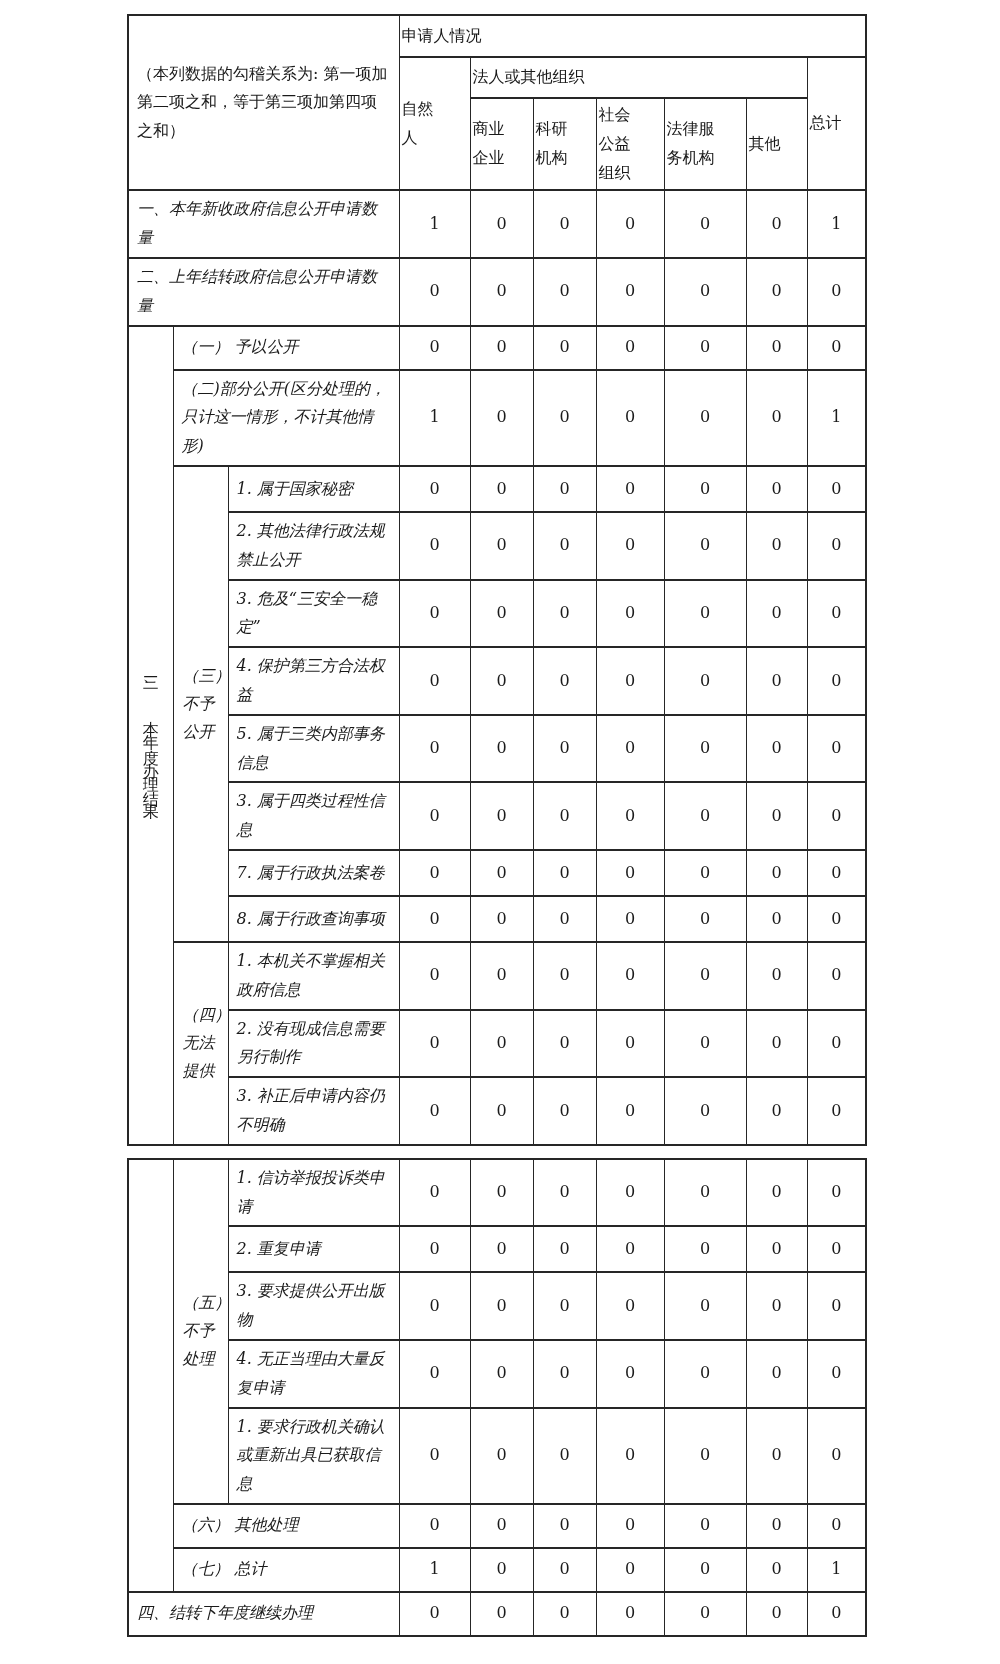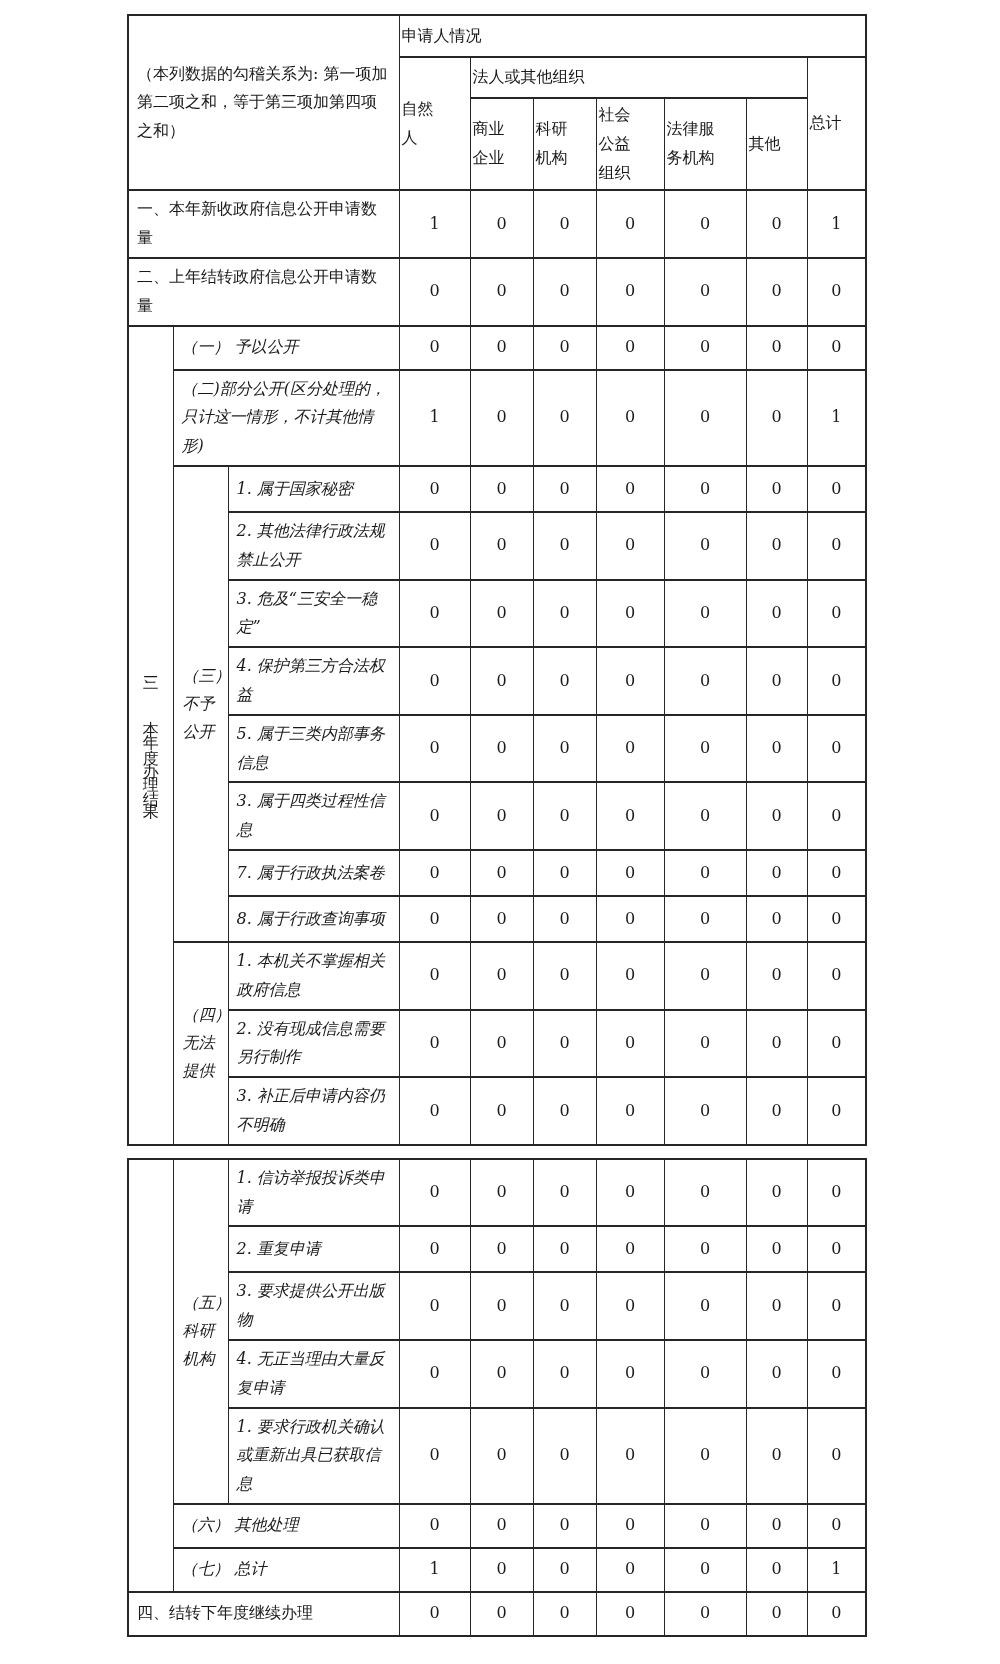--- a/index.html
+++ b/index.html
@@ -19,21 +19,21 @@
     font-size:16px;line-height:1.8;vertical-align:middle;
     padding:4px 6px;overflow:hidden;
   }
   
   tr.rh41{height:41px}tr.rh42{height:42px}tr.rh44{height:44px}
   tr.rh46{height:46px}tr.rh64{height:64px}tr.rh66{height:66px}
   tr.rh85{height:85px}tr.rh88{height:88px}
   
   td.c{text-align:left;padding:2px;}
   td.note{padding:4px 8px;}
-  td.lbl{text-align:left;padding:4px 8px;}
+  td.lbl{text-align:left;padding:4px 8px;font-style:italic;}
   td.v{text-align:center;padding:0;}
   td.grp{padding:16px 0;}
   td.vcell{text-align:center;padding:0;}
   .kai{font-style:italic;margin-top:16px;}          
   .w2{display:inline-block;width:34px;vertical-align:middle;}
   .w3{display:inline-block;width:50px;vertical-align:middle;}
   .gw{width:36px;margin:0 auto;text-align:left;line-height:1.75;}
   .vert{
     writing-mode:vertical-rl;text-orientation:upright;
     display:inline-block;letter-spacing:14px;line-height:1.0;
@@ -248,21 +248,21 @@
       <col style="width:68px">
         <col style="width:82px">
         <col style="width:61px">
       <col style="width:59px">
     </colgroup>
 
     <tbody>
         <tr class="rh64">
       <td class="vcell" rowspan="7"></td>
       <td class="grp kai" rowspan="5">
-            <div class="gw">（五）科研机构</div>
+            <div class="gw">（五）不予处理</div>
           </td>
       <td class="lbl kai">1. 信访举报投诉类申请</td>
     <td class="v">0</td>
           <td class="v">0</td>
           <td class="v">0</td>
           <td class="v">0</td>
           <td class="v">0</td>
           <td class="v">0</td>
           <td class="v">0</td>
         </tr>

